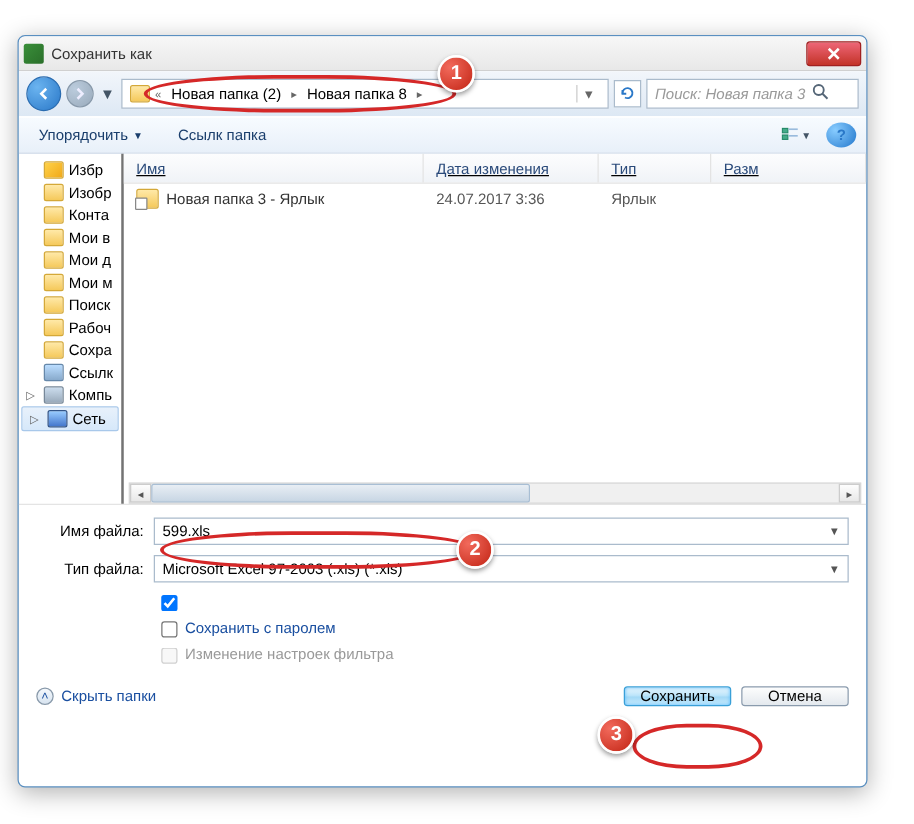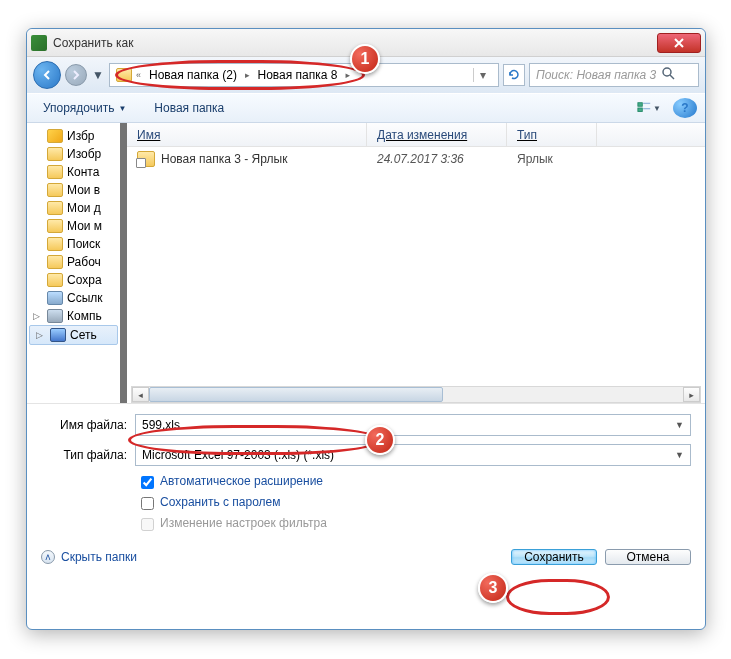--- a/index.html
+++ b/index.html
@@ -1,18 +1,18 @@
 <!DOCTYPE html>
 <html><head>
 <meta charset="utf-8">
 <style>
 * { margin: 0; padding: 0; box-sizing: border-box; font-family: "Segoe UI", Tahoma, sans-serif; font-size: 12px; }
 body { background: #fff; width: 731px; height: 659px; position: relative; }
 
-.window { position: absolute; left: 26px; top: 28px; width: 680px; height: 602px; background: #fff; border: 1px solid #5a8fc0; border-radius: 6px; box-shadow: 0 4px 20px rgba(0,0,0,0.3); overflow: hidden; }
+.window { position: absolute; left: 14px; top: 28px; width: 680px; height: 602px; background: #fff; border: 1px solid #5a8fc0; border-radius: 6px; box-shadow: 0 4px 20px rgba(0,0,0,0.3); overflow: hidden; }
 
 
 .titlebar { height: 28px; background: linear-gradient(to bottom, #f7f7f7, #e8e8e8); display: flex; align-items: center; padding: 0 4px; border-bottom: 1px solid #d0d0d0; border-radius: 6px 6px 0 0; }
 .titlebar .app-icon { width: 16px; height: 16px; background: linear-gradient(135deg,#3a8f3a,#2a6f2a); border-radius: 2px; margin-right: 6px; display:flex; align-items:center; justify-content:center; color:#fff; font-size:10px; font-weight:bold; }
 .titlebar .title-text { flex: 1; color: #333; }
 .close-btn { width: 44px; height: 20px; background: linear-gradient(to bottom, #e67, #c33328); border: 1px solid #a02020; border-radius: 3px; display: flex; align-items: center; justify-content: center; color: #fff; font-weight: bold; cursor: pointer; }
 
 
 .navbar { height: 36px; background: linear-gradient(to bottom, #f2f6fb, #dde8f4); display: flex; align-items: center; padding: 2px 6px; gap: 4px; }
 .nav-back { width: 28px; height: 28px; border-radius: 50%; background: radial-gradient(circle at 30% 30%, #6bb4f0, #2a78c8); border: 1px solid #2a6cb0; display: flex; align-items: center; justify-content: center; color: #fff; }
@@ -30,21 +30,21 @@
 
 .toolbar { height: 30px; background: linear-gradient(to bottom, #f7fbff, #e8f0f9); border-top: 1px solid #fff; border-bottom: 1px solid #cbd8e8; display: flex; align-items: center; padding: 0 8px; gap: 12px; }
 .toolbar .tb-btn { color: #1a3e6c; padding: 4px 8px; display: flex; align-items: center; gap: 4px; }
 .toolbar .tb-btn .drop { font-size: 8px; }
 .toolbar .spacer { flex: 1; }
 .toolbar .view-btn, .toolbar .help-btn { width: 24px; height: 20px; display: flex; align-items: center; justify-content: center; color: #2a78c8; }
 .help-btn { border-radius: 50%; background: radial-gradient(circle at 30% 30%, #8cf, #27c); color: #fff; width: 18px; height: 18px; font-weight: bold; }
 
 
 .body { display: flex; height: 280px; }
-.sidebar { width: 100px; border-right: 7px solid #737373; overflow: hidden; padding-top: 4px; }
+.sidebar { width: 84px; border-right: 2px solid #737373; overflow: hidden; padding-top: 4px; }
 .tree-item { display: flex; align-items: center; gap: 4px; padding: 2px 4px 2px 20px; white-space: nowrap; }
 .tree-item.selected { background: linear-gradient(to bottom, #e8f1fb, #d6e8fa); border: 1px solid #a8c8ea; border-radius: 2px; margin: 0 2px; padding-left: 18px; }
 .tree-item.root { padding-left: 6px; }
 .tree-item .expand { width: 10px; font-size: 9px; color: #666; }
 .tree-icon { width: 16px; height: 14px; background: linear-gradient(to bottom, #ffe9a8, #f5c95b); border: 1px solid #d4a838; border-radius: 2px; flex-shrink: 0; }
 .tree-icon.fav { background: linear-gradient(135deg,#ffd24a,#f0a818); }
 .tree-icon.comp { background: linear-gradient(to bottom,#cde,#9ab); border-color:#789; }
 .tree-icon.net { background: linear-gradient(to bottom,#9cf,#47c); border-color:#358; }
 .tree-icon.link { background: linear-gradient(to bottom,#bdf,#8ac); border-color:#68a; }
 
@@ -53,21 +53,21 @@
 .columns .col { padding: 0 10px; color: #2a4a7a; border-right: 1px solid #e3e3e3; height: 100%; display: flex; align-items: center; }
 .col-name { flex: 0 0 240px; }
 .col-date { flex: 0 0 140px; }
 .col-type { flex: 0 0 90px; }
 .col-size { flex: 1; }
 .file-row { display: flex; padding: 4px 0; align-items: center; }
 .file-row .cell { padding: 0 10px; color: #333; }
 .file-row .name-cell { flex: 0 0 240px; display: flex; align-items: center; gap: 6px; }
 .shortcut-icon { width: 18px; height: 16px; background: linear-gradient(to bottom,#ffe9a8,#f5c95b); border: 1px solid #d4a838; border-radius: 2px; position: relative; }
 .shortcut-icon::after { content: ""; position: absolute; bottom: -2px; left: -2px; width: 8px; height: 8px; background: #fff; border: 1px solid #888; border-radius: 1px; }
-.file-row .date-cell { flex: 0 0 140px; color: #555; font-style: italic; }
+.file-row .date-cell { flex: 0 0 140px; color: #555; }
 .file-row .type-cell { flex: 0 0 90px; color: #555; }
 
 .hscroll { position: absolute; bottom: 0; left: 4px; right: 4px; height: 17px; background: #f0f0f0; border: 1px solid #d8d8d8; display: flex; align-items: center; }
 .hscroll .arrow { width: 17px; height: 15px; background: linear-gradient(to bottom,#fdfdfd,#e8e8e8); border: 1px solid #ccc; display: flex; align-items: center; justify-content: center; font-size: 9px; color: #555; }
 .hscroll .track { flex: 1; position: relative; height: 15px; }
 .hscroll .thumb { position: absolute; left: 0; width: 55%; top: 0; bottom: 0; background: linear-gradient(to bottom,#e8eef4,#c8d6e4); border: 1px solid #a8bed4; border-radius: 2px; }
 
 
 .form { padding: 10px 14px 4px 14px; border-top: 1px solid #e4e4e4; }
 .form-row { display: flex; align-items: center; margin-bottom: 8px; gap: 8px; }
@@ -142,21 +142,21 @@
       </span>
     </div>
   </div>
 
   <div class="toolbar">
     <div class="tb-btn">
       <span>Упорядочить</span>
       <span class="drop">▼</span>
     </div>
     <div class="tb-btn">
-      <span>Новая папка</span>
+      <span>Ссылк папка</span>
     </div>
     <div class="spacer"></div>
     <div class="view-btn">
       <svg width="16" height="14" viewBox="0 0 16 14">
         <rect x="1" y="1" width="5" height="4" fill="#4a8" stroke="#286"></rect>
           <rect x="7" y="1" width="8" height="1.5" fill="#9bd"></rect>
         <rect x="1" y="7" width="5" height="4" fill="#4a8" stroke="#286"></rect>
           <rect x="7" y="7" width="8" height="1.5" fill="#9bd"></rect>
       </svg>
       <span class="drop" style="font-size:8px;color:#456;margin-left:2px">▼</span>
@@ -216,20 +216,21 @@
           <span class="tree-icon net"></span>
           <span>Сеть</span>
         </div>
     </div>
 
     <div class="filepane">
       <div class="columns">
         <div class="col col-name">Имя</div>
         <div class="col col-date">Дата изменения</div>
         <div class="col col-type">Тип</div>
+        <div class="col col-size">Разм</div>
       </div>
       <div class="file-row">
         <div class="cell name-cell">
           <span class="shortcut-icon"></span>
           <span>Новая папка 3 - Ярлык</span>
         </div>
         <div class="cell date-cell">24.07.2017 3:36</div>
         <div class="cell type-cell">Ярлык</div>
       </div>
       <div class="hscroll">
@@ -252,21 +253,20 @@
     </div>
     <div class="form-row">
       <label>Тип файла:</label>
       <div class="input filetype-sel">
         <span>Microsoft Excel 97-2003 (.xls) (*.xls)</span>
         <span style="font-size:9px;color:#555">▼</span>
       </div>
     </div>
     <div class="check-row">
       <input type="checkbox" checked="" style="">
-      <span class="lbl">Автоматическое расширение</span>
     </div>
     <div class="check-row">
       <input type="checkbox" style="">
       <span class="lbl">Сохранить с паролем</span>
     </div>
     <div class="check-row disabled">
       <input type="checkbox" disabled="" style="">
       <span class="lbl">Изменение настроек фильтра</span>
     </div>
   </div>

